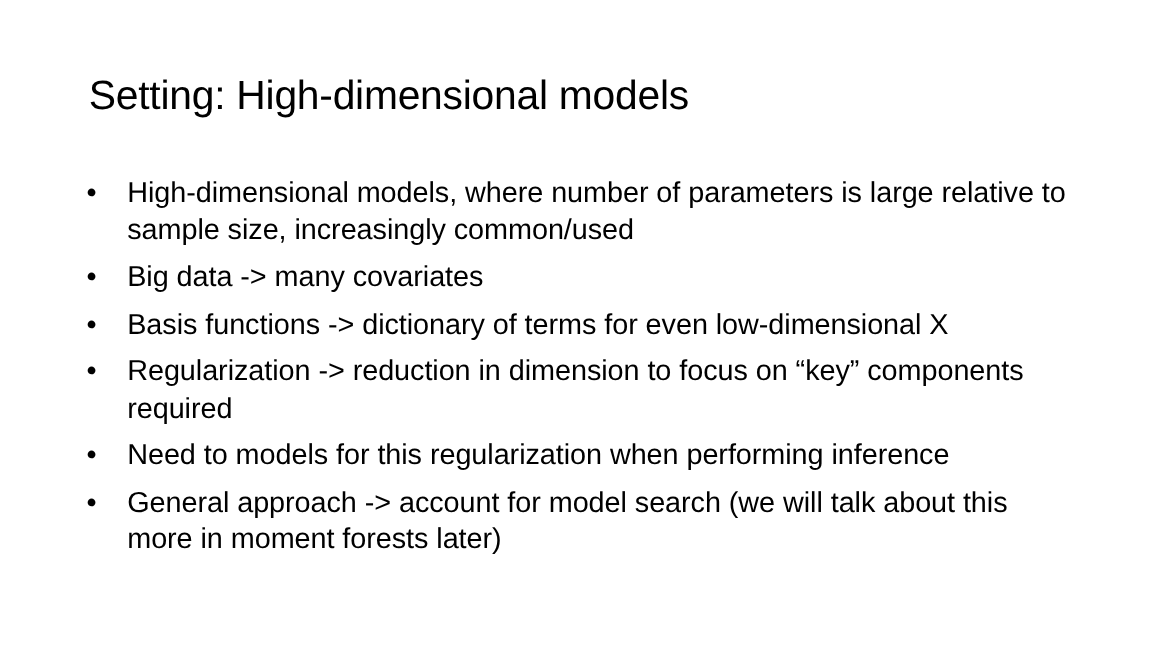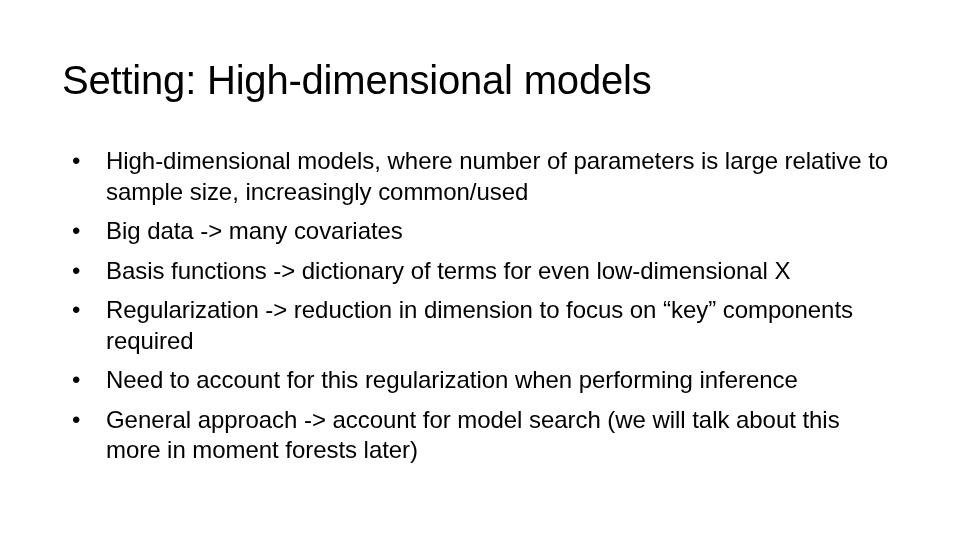--- a/index.html
+++ b/index.html
@@ -17,24 +17,24 @@
   }
   .slide {
     position: relative;
     width: 960px;
     height: 540px;
     background: #ffffff;
     box-sizing: border-box;
   }
   .slide-title {
     position: absolute;
-    left: 62px;
+    left: 74px;
     top: 56px;
     width: 840px;
-    font-size: 40px;
+    font-size: 34px;
     line-height: 48px;
     font-weight: 400;
     letter-spacing: -0.2px;
     color: #000000;
     white-space: nowrap;
   }
   .body-block {
     position: absolute;
     left: 66px;
     top: 146px;
@@ -92,21 +92,21 @@
       <span class="bullet-text">Basis functions -&gt; dictionary of terms for even low-dimensional X</span>
     </div>
 
     <div class="bullet-item">
       <span class="bullet-marker">•</span>
       <span class="bullet-text">Regularization -&gt; reduction in dimension to focus on “key” components required</span>
     </div>
 
     <div class="bullet-item">
       <span class="bullet-marker">•</span>
-      <span class="bullet-text">Need to account for this regularization when performing inference</span>
+      <span class="bullet-text">Need to models for this regularization when performing inference</span>
     </div>
 
     <div class="bullet-item">
       <span class="bullet-marker">•</span>
       <span class="bullet-text">General approach -&gt; account for model search (we will talk about this more in moment forests later)</span>
     </div>
 
   </div>
 </div>
 

